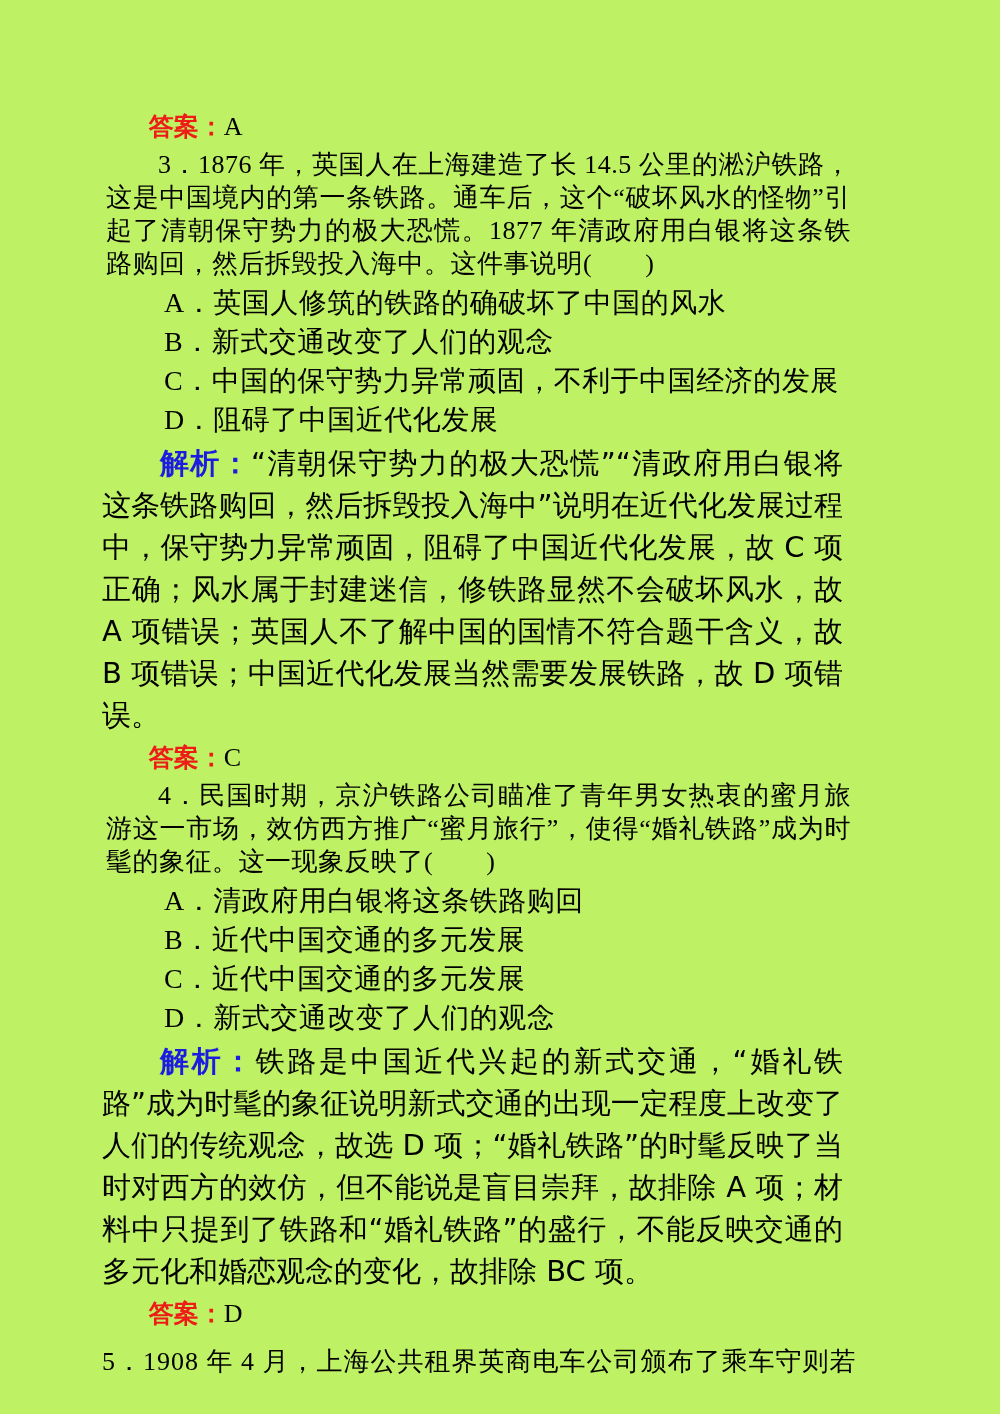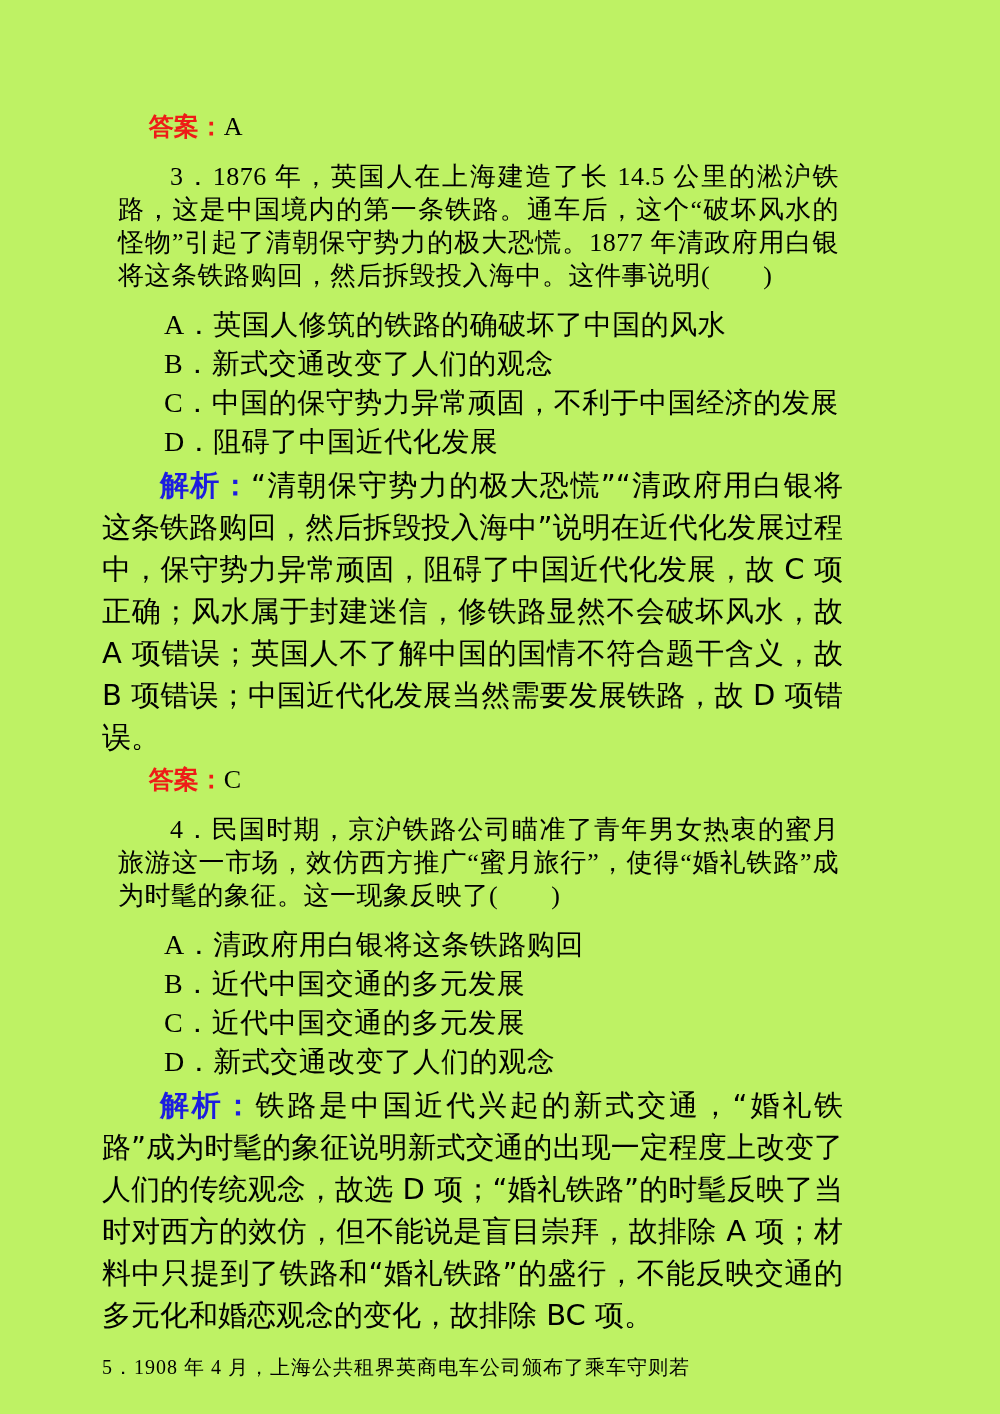--- a/index.html
+++ b/index.html
@@ -16,21 +16,21 @@
   }
   .page {
     box-sizing: border-box;
     width: 1000px;
     height: 1414px;
     padding: 110px 145px 0 102px;
     background: #bef264;
   }
   
   .stem {
-    margin: 16px;
+    margin: 4px;
     font-size: 26px;
     line-height: 33px;
     text-align: justify;
     text-indent: 2em;
     letter-spacing: 0.5px;
   }
   .option {
     margin: 6px;
     font-size: 28px;
     line-height: 33px;
@@ -63,21 +63,21 @@
     text-indent: 2em;
     font-family: "DejaVu Sans", "Liberation Sans", sans-serif;
     letter-spacing: 0px;
   }
   .analysis-label {
     color: #1c1ce0;
     font-weight: bold;
   }
   .q5-line {
     margin: 14px 0 0 0;
-    font-size: 20px;
+    font-size: 26px;
     line-height: 34px;
     text-indent: 0;
     letter-spacing: 1px;
     white-space: nowrap;
   }
 </style>
 </head>
 <body>
 
 <div class="page">
@@ -105,16 +105,19 @@
 
   <p class="option">A．清政府用白银将这条铁路购回</p>
   <p class="option">B．近代中国交通的多元发展</p>
   <p class="option">C．近代中国交通的多元发展</p>
   <p class="option">D．新式交通改变了人们的观念</p>
 
   <p class="analysis">
     <span class="analysis-label">解析：</span><span>铁路是中国近代兴起的新式交通，“婚礼铁路”成为时髦的象征说明新式交通的出现一定程度上改变了人们的传统观念，故选 D 项；“婚礼铁路”的时髦反映了当时对西方的效仿，但不能说是盲目崇拜，故排除 A 项；材料中只提到了铁路和“婚礼铁路”的盛行，不能反映交通的多元化和婚恋观念的变化，故排除 BC 项。</span>
   </p>
 
+  <p class="answer-line">
+    <span class="answer-label">答案：</span><span class="answer-value">D</span>
+  </p>
 
   <p class="stem q5-line">5．1908 年 4 月，上海公共租界英商电车公司颁布了乘车守则若</p>
 
 </div>
 
 </body></html>

